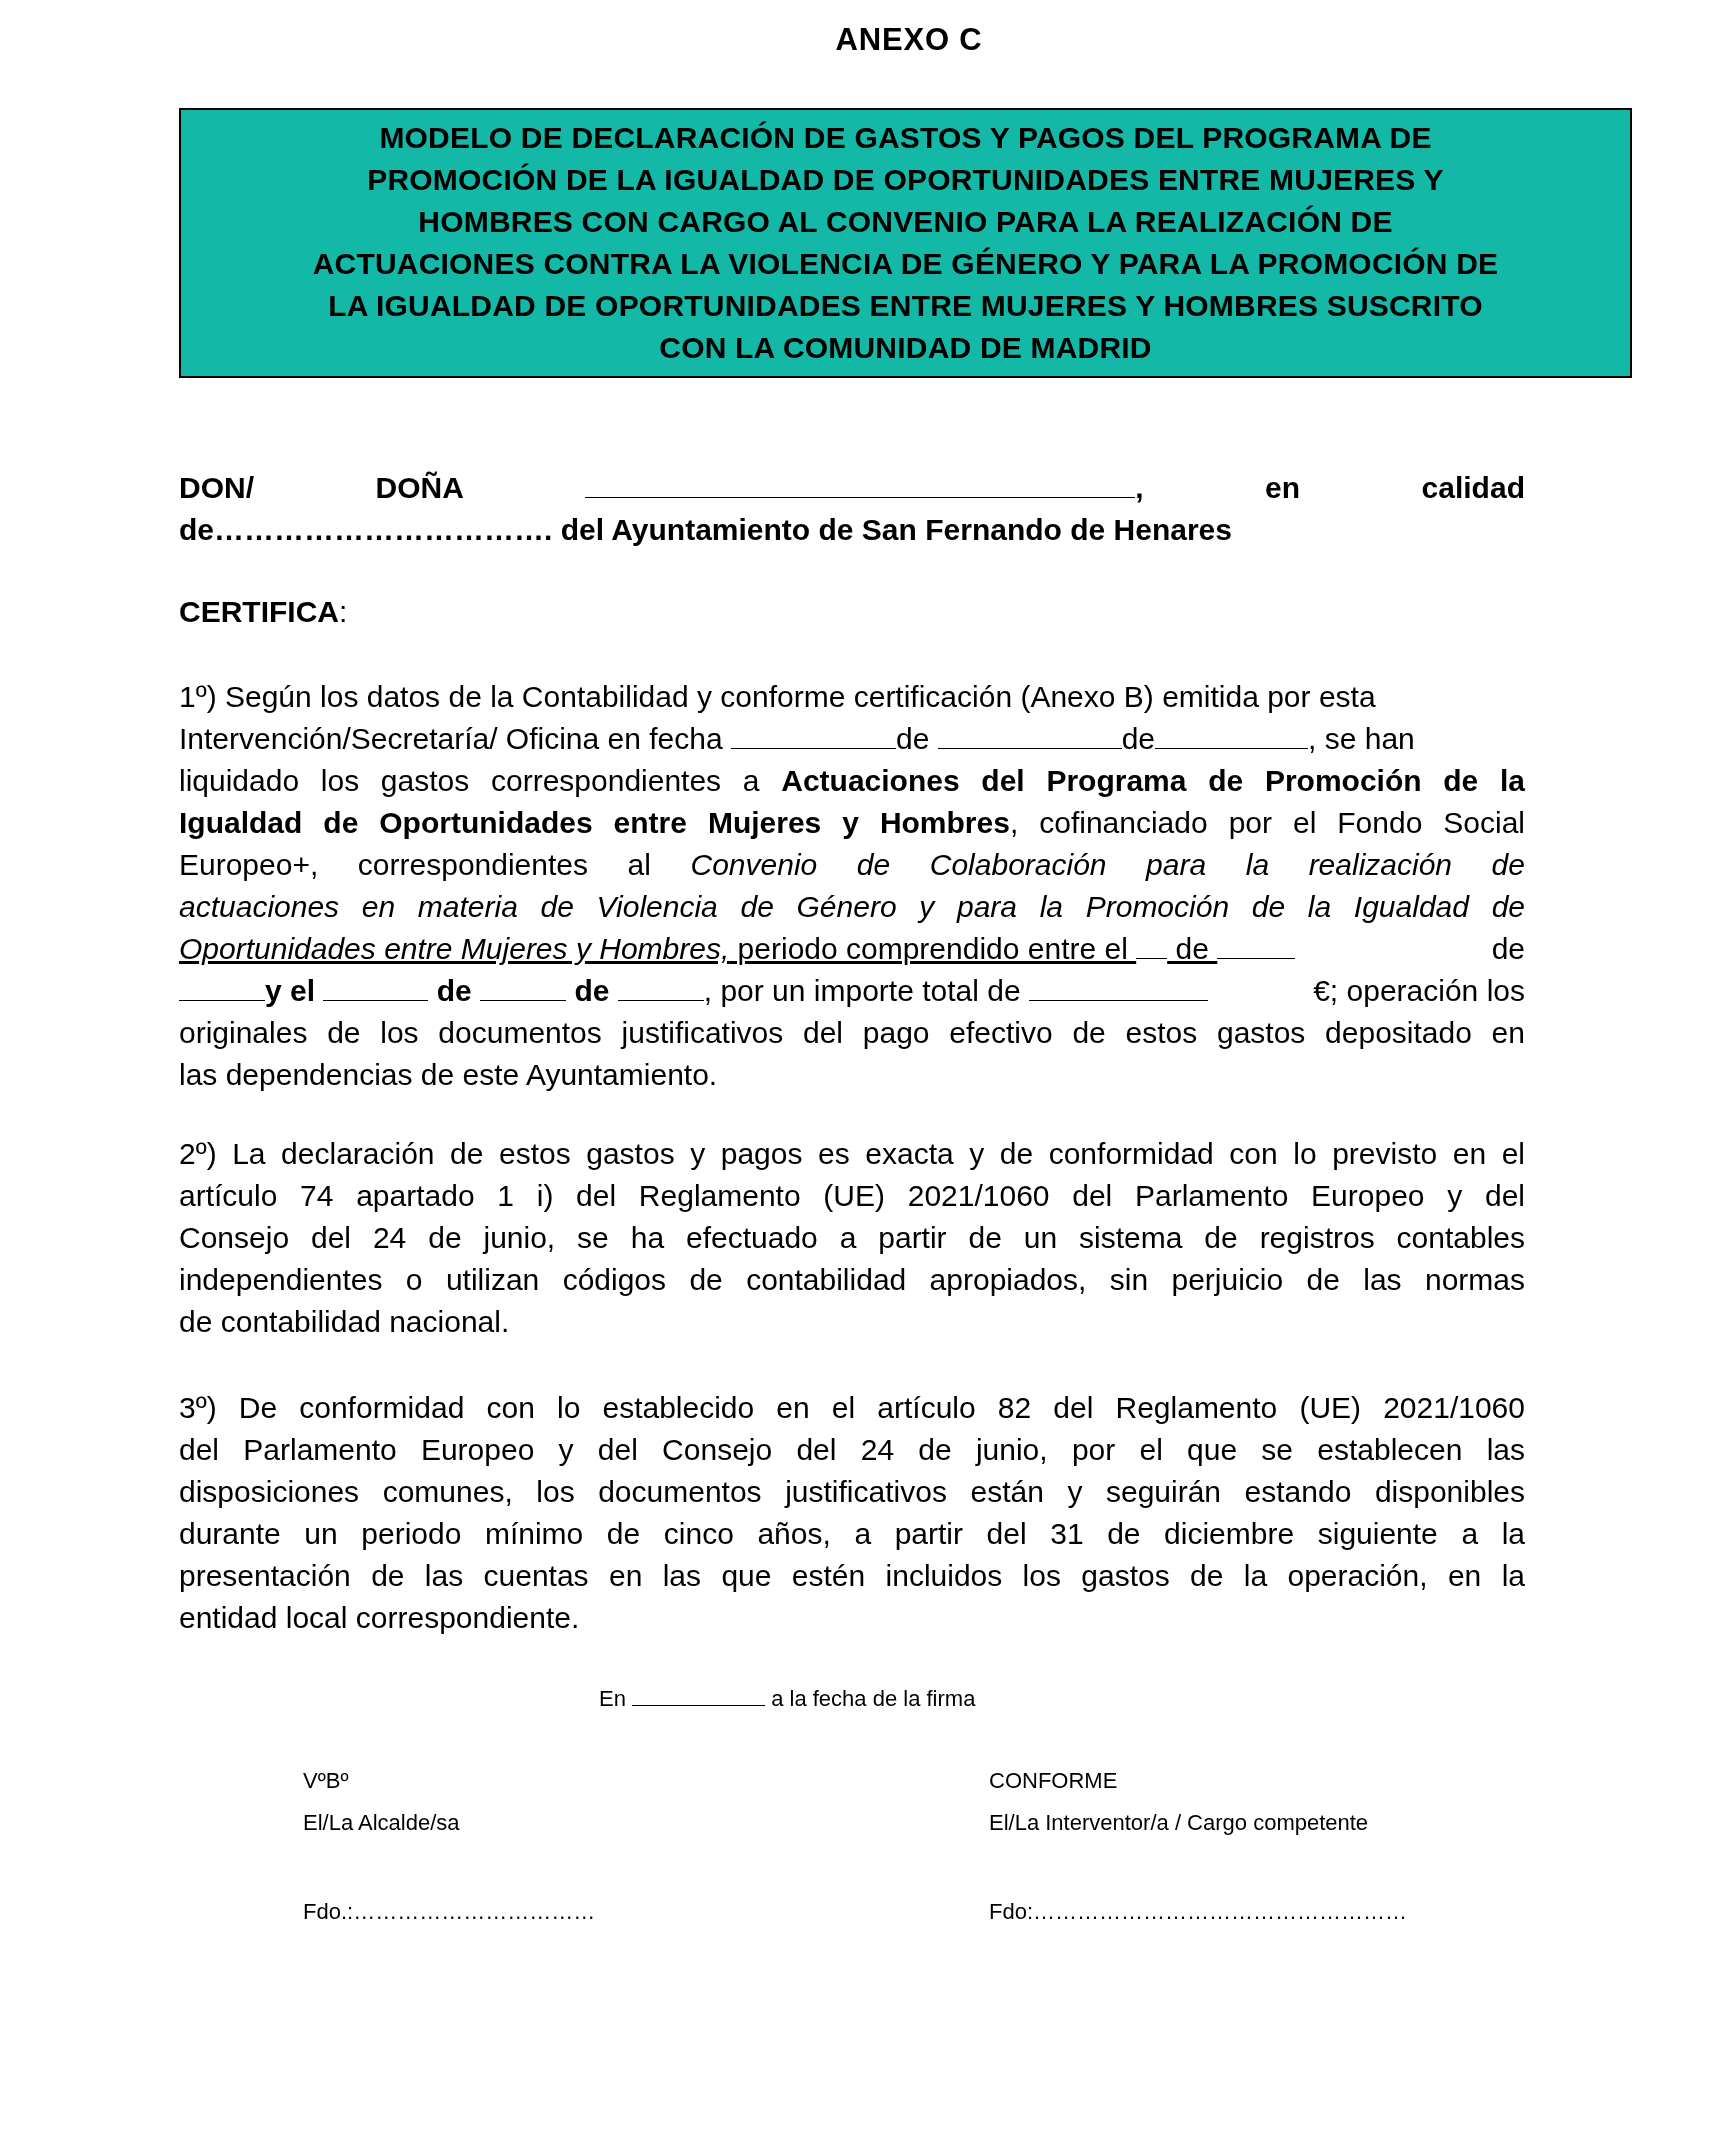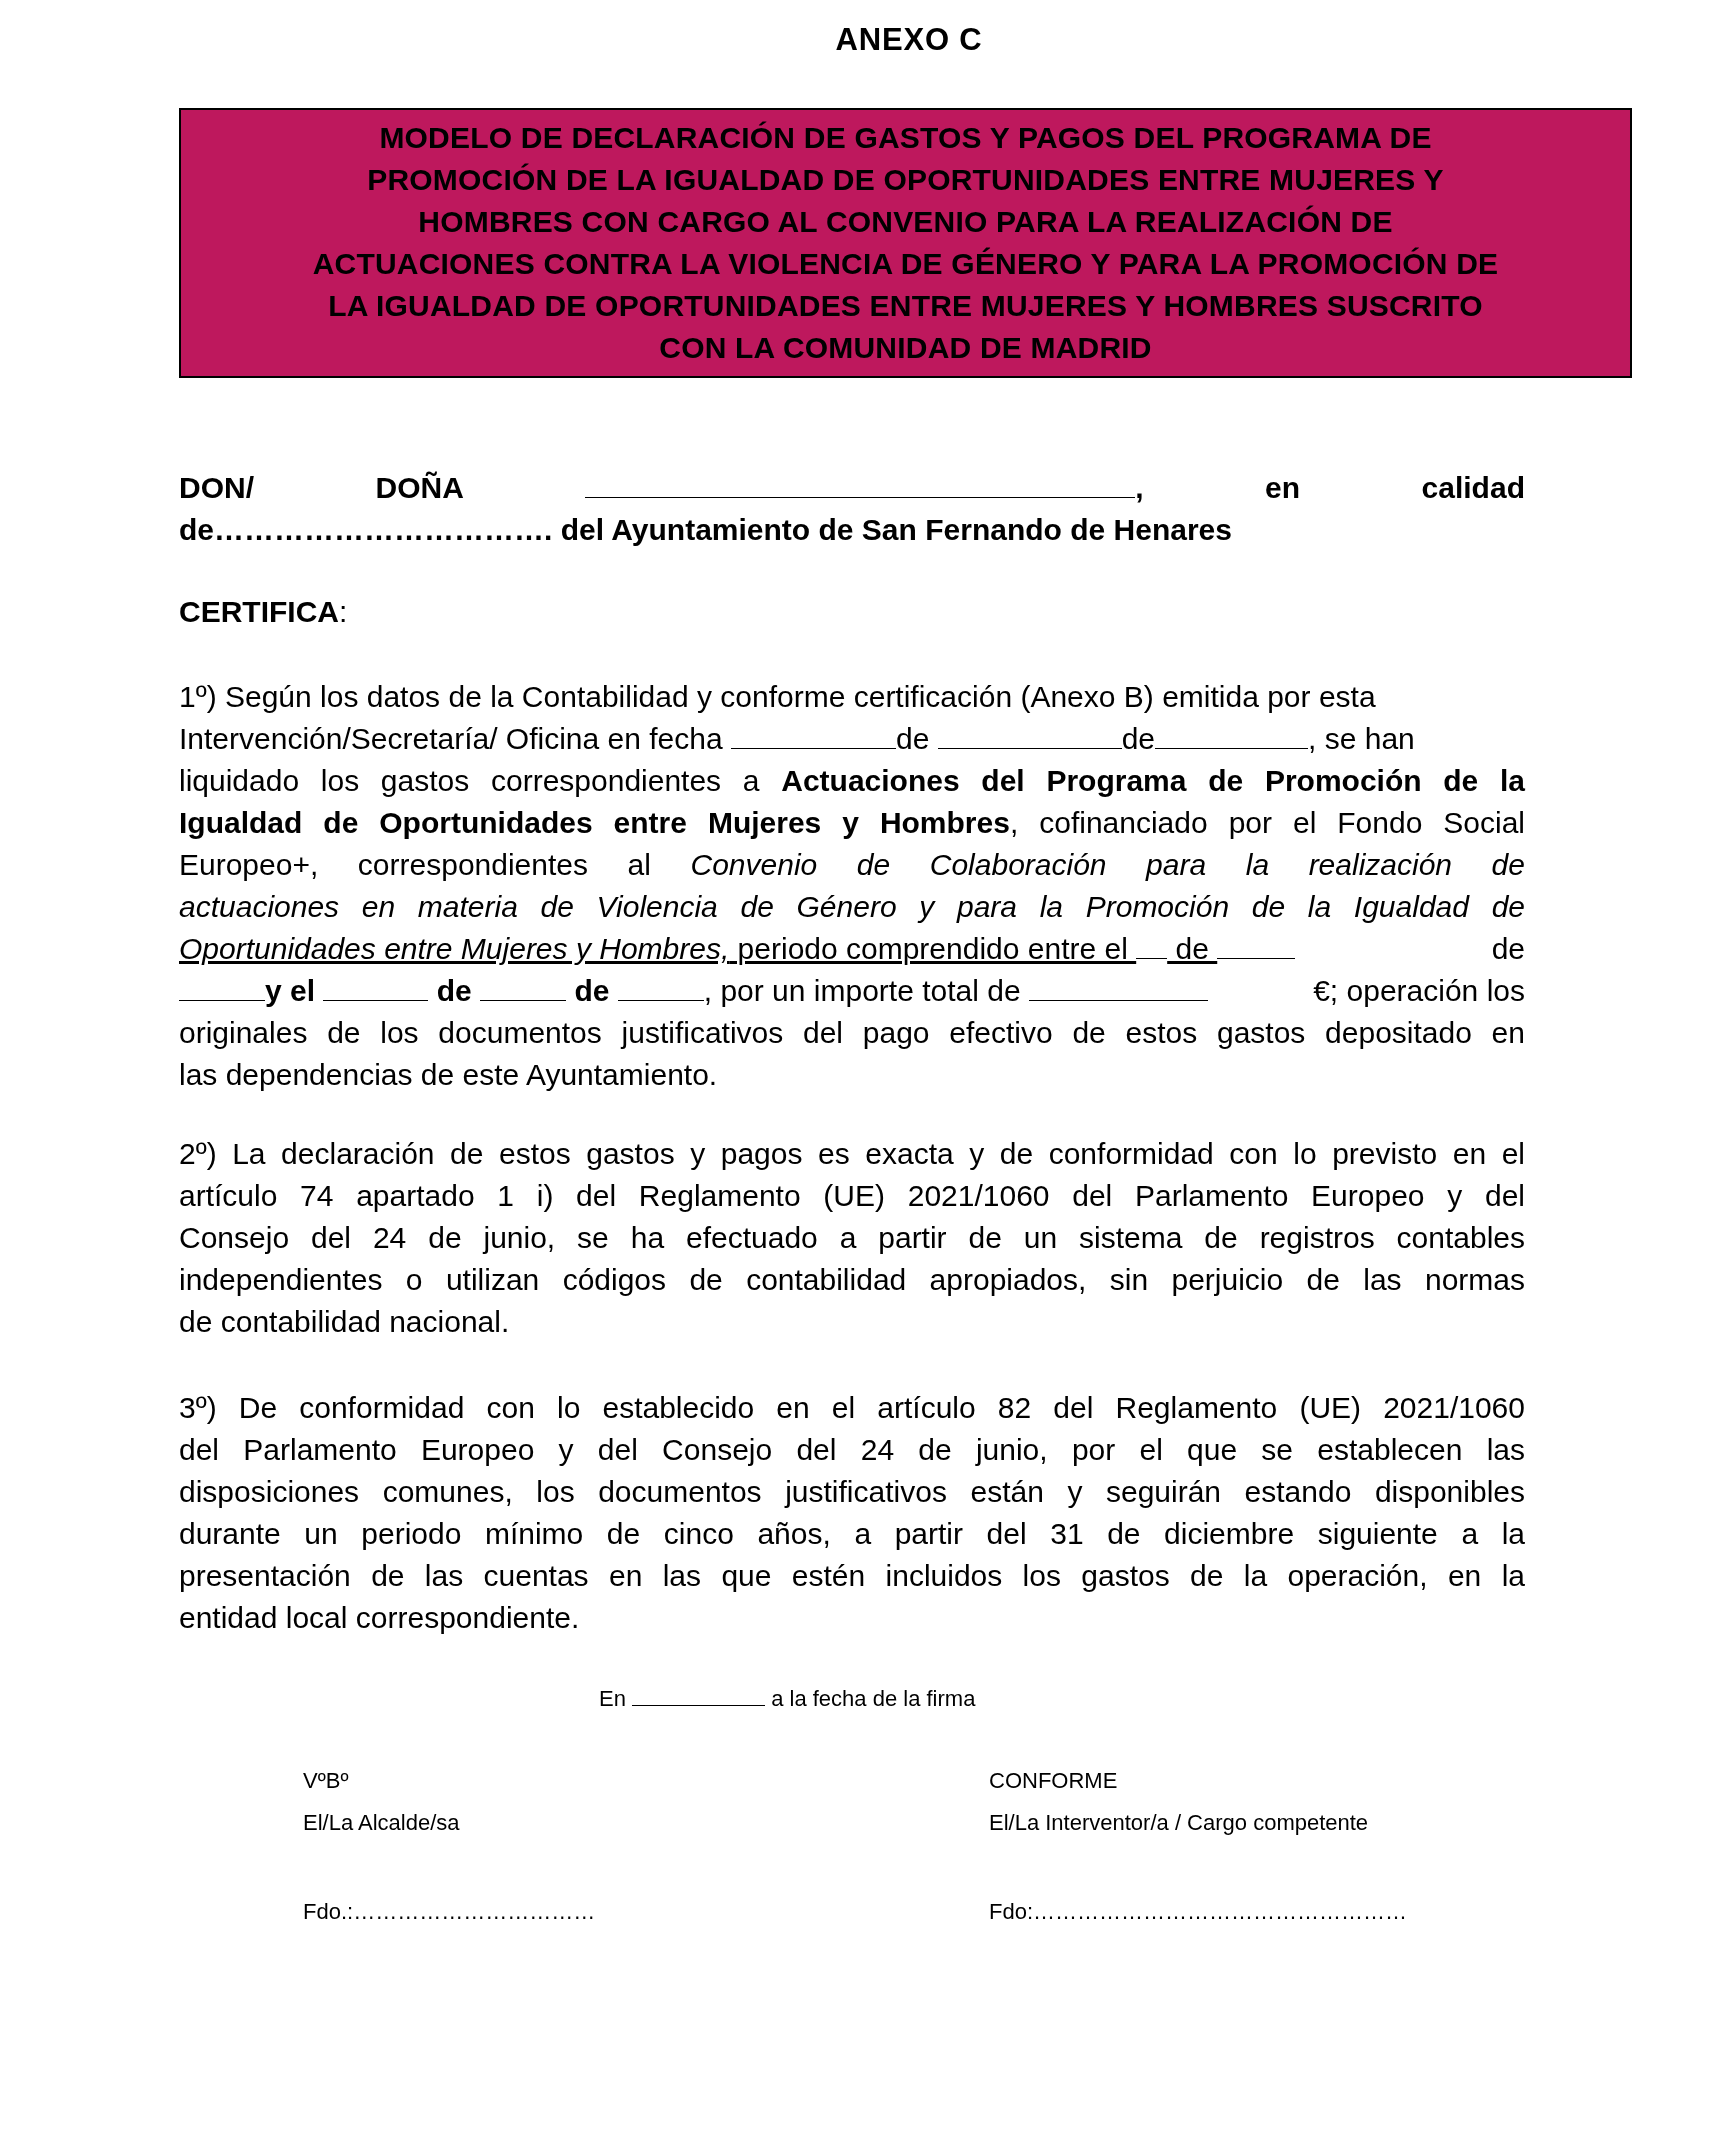--- a/index.html
+++ b/index.html
@@ -2,21 +2,21 @@
 <html style="font-size:12.5px"><head>
 <meta charset="utf-8">
 <style>
   html, body { margin:0; padding:0; background:#ffffff; }
   body { width:1732px; height:2151px; position:relative; overflow:hidden; color:#000;
          font-family:"Liberation Sans", sans-serif; }
   .page { position:absolute; left:0; top:0; width:1388px; height:2151px; }
   .annex-title { position:absolute; top:22px; left:0; width:1818px; text-align:center;
          font-weight:bold; font-size:31px; letter-spacing:0.8px; }
   .title-box { position:absolute; left:179px; top:108px; width:1453px; height:270px;
-         background:#be185d; border:2.3px solid #000; box-sizing:border-box;
+         background:#14b8a6; border:2.3px solid #000; box-sizing:border-box;
          display:flex; flex-direction:column; justify-content:center; align-items:center; padding:6.2px 11px; }
   .title-box .line { font-weight:bold; font-size:30px; line-height:42px; text-align:center; white-space:nowrap; letter-spacing:0.2px; }
   .body-text { position:absolute; left:179px; width:1346px; font-size:30px; line-height:42px; }
   .justify { text-align:justify; text-align-last:justify; }
   .line-row { display:flex; justify-content:space-between; white-space:nowrap; }
   .blank { display:inline-block; border-bottom:1.6px solid #000; height:23.4px; vertical-align:baseline; }
   b, .b { font-weight:bold; }
   i { font-style:italic; }
   .sig { position:absolute; font-size:22px; line-height:42px; }
 </style>

